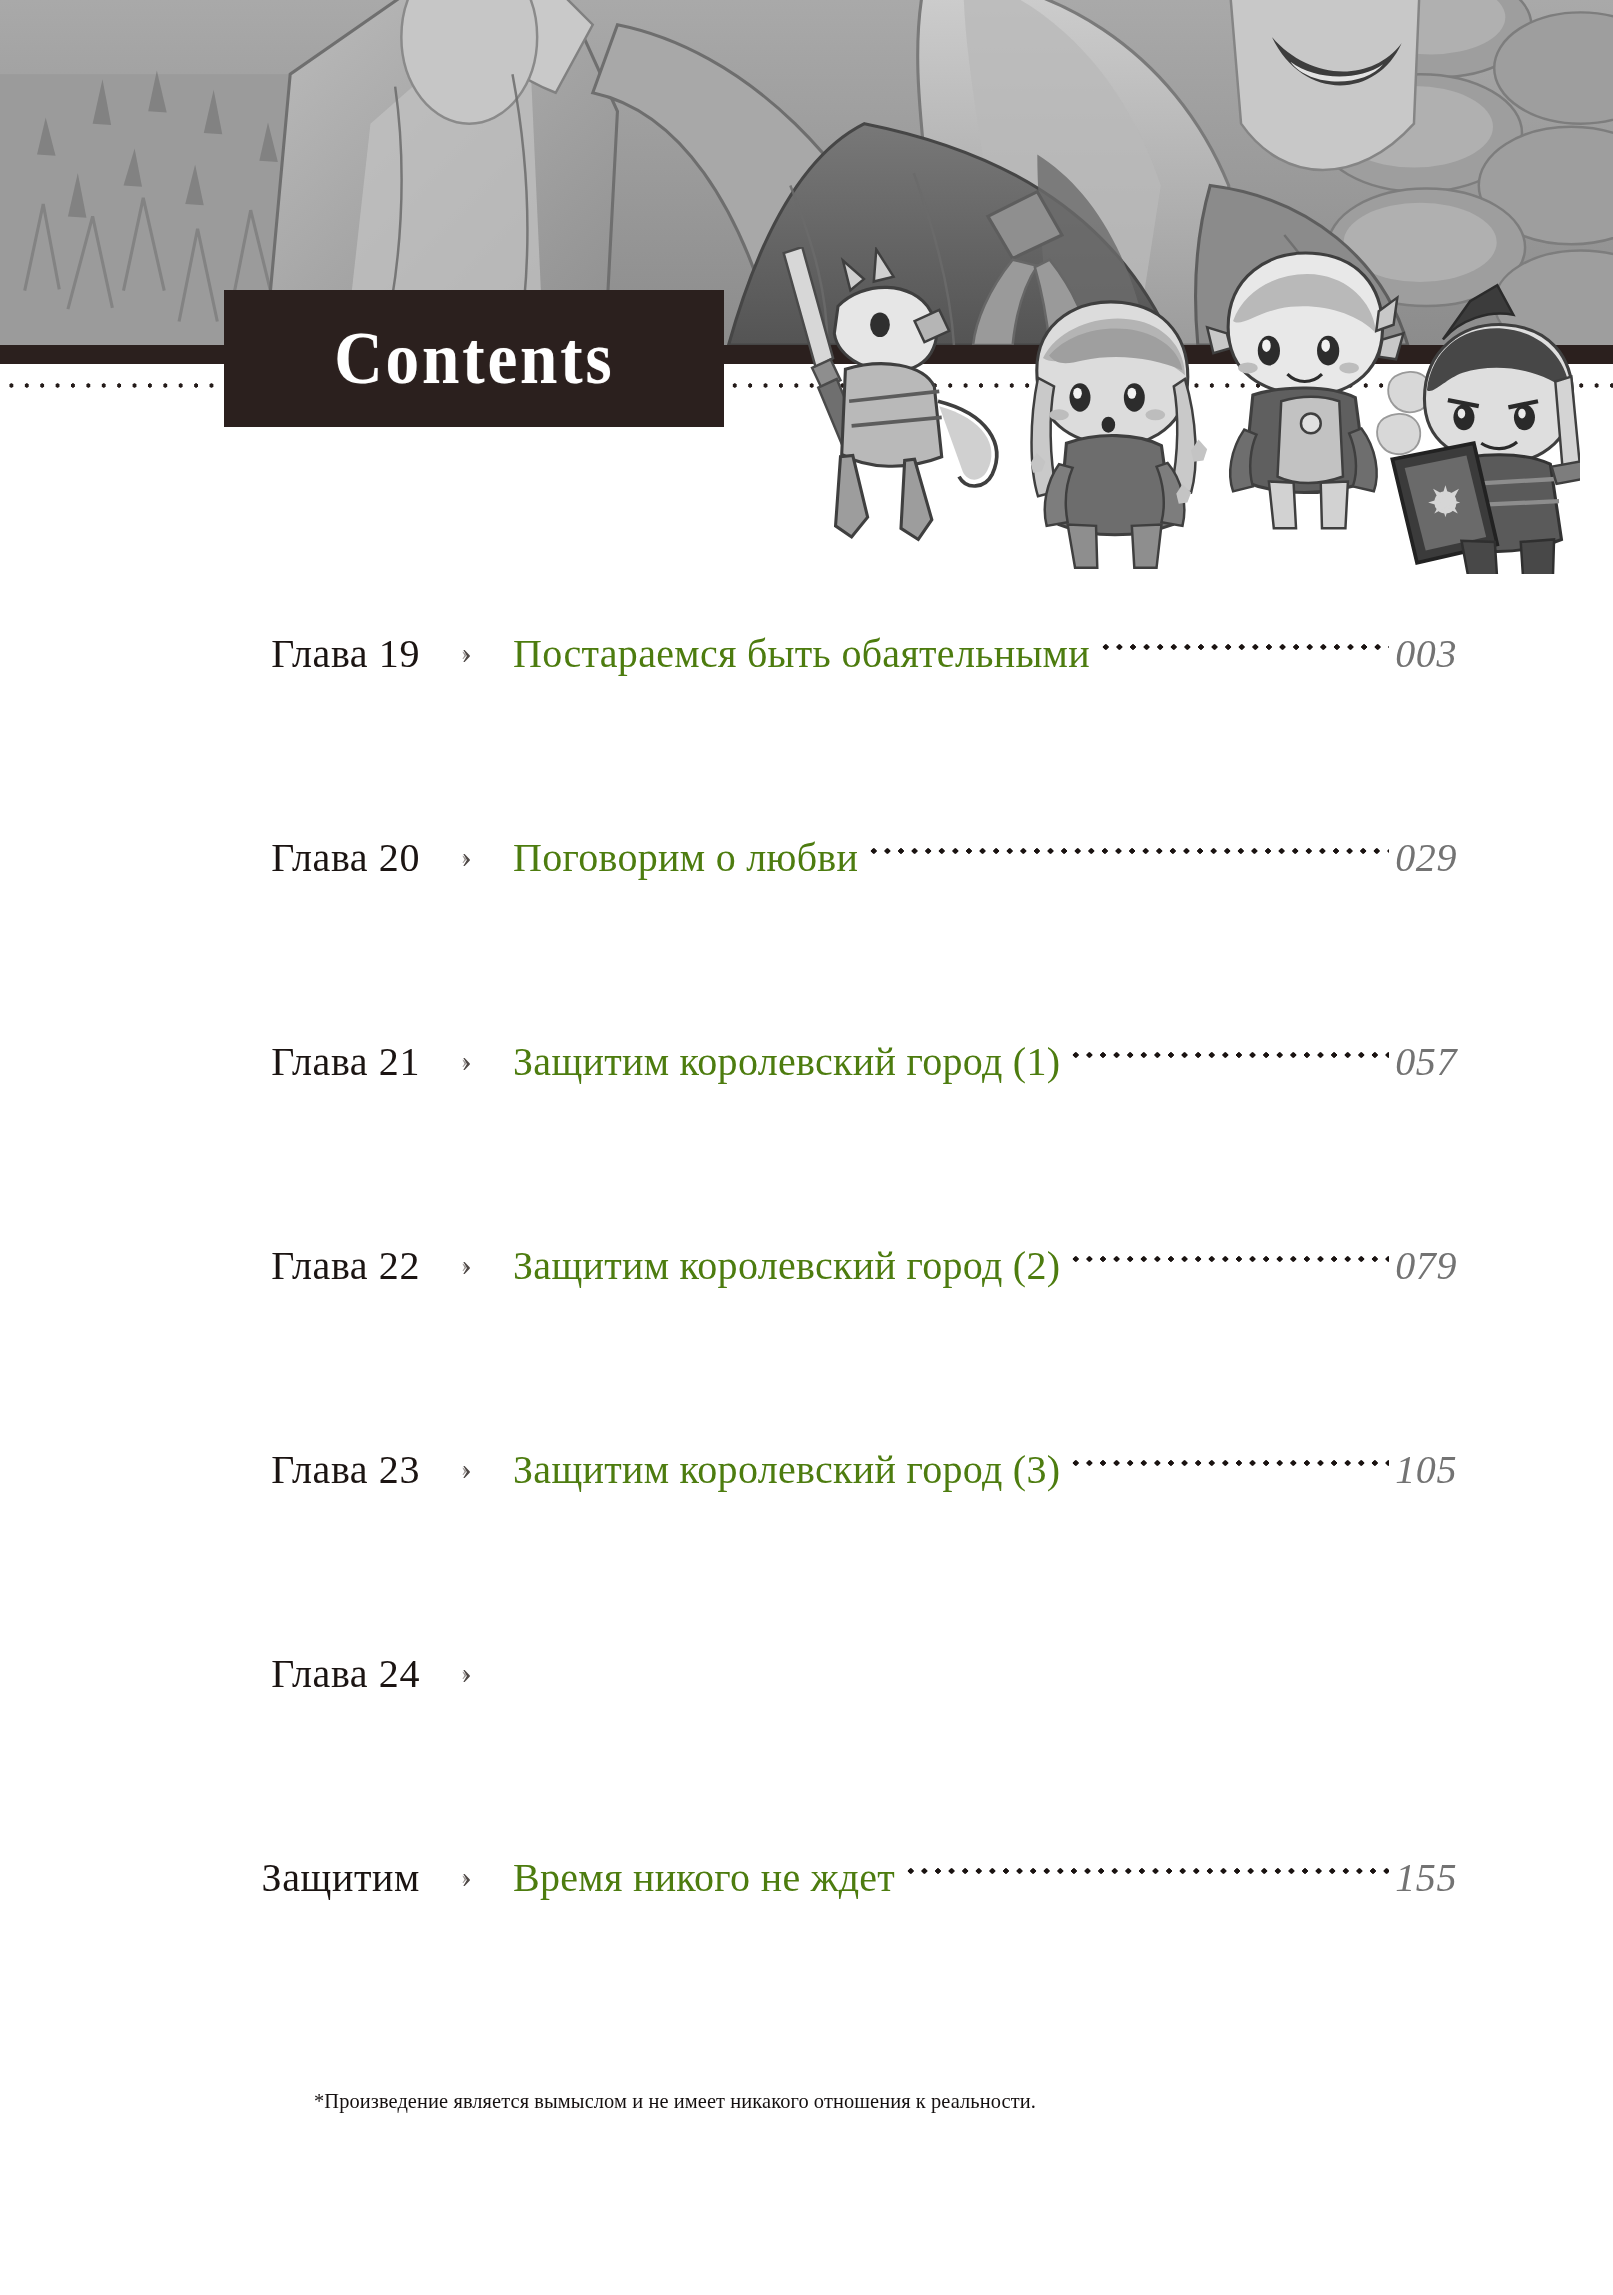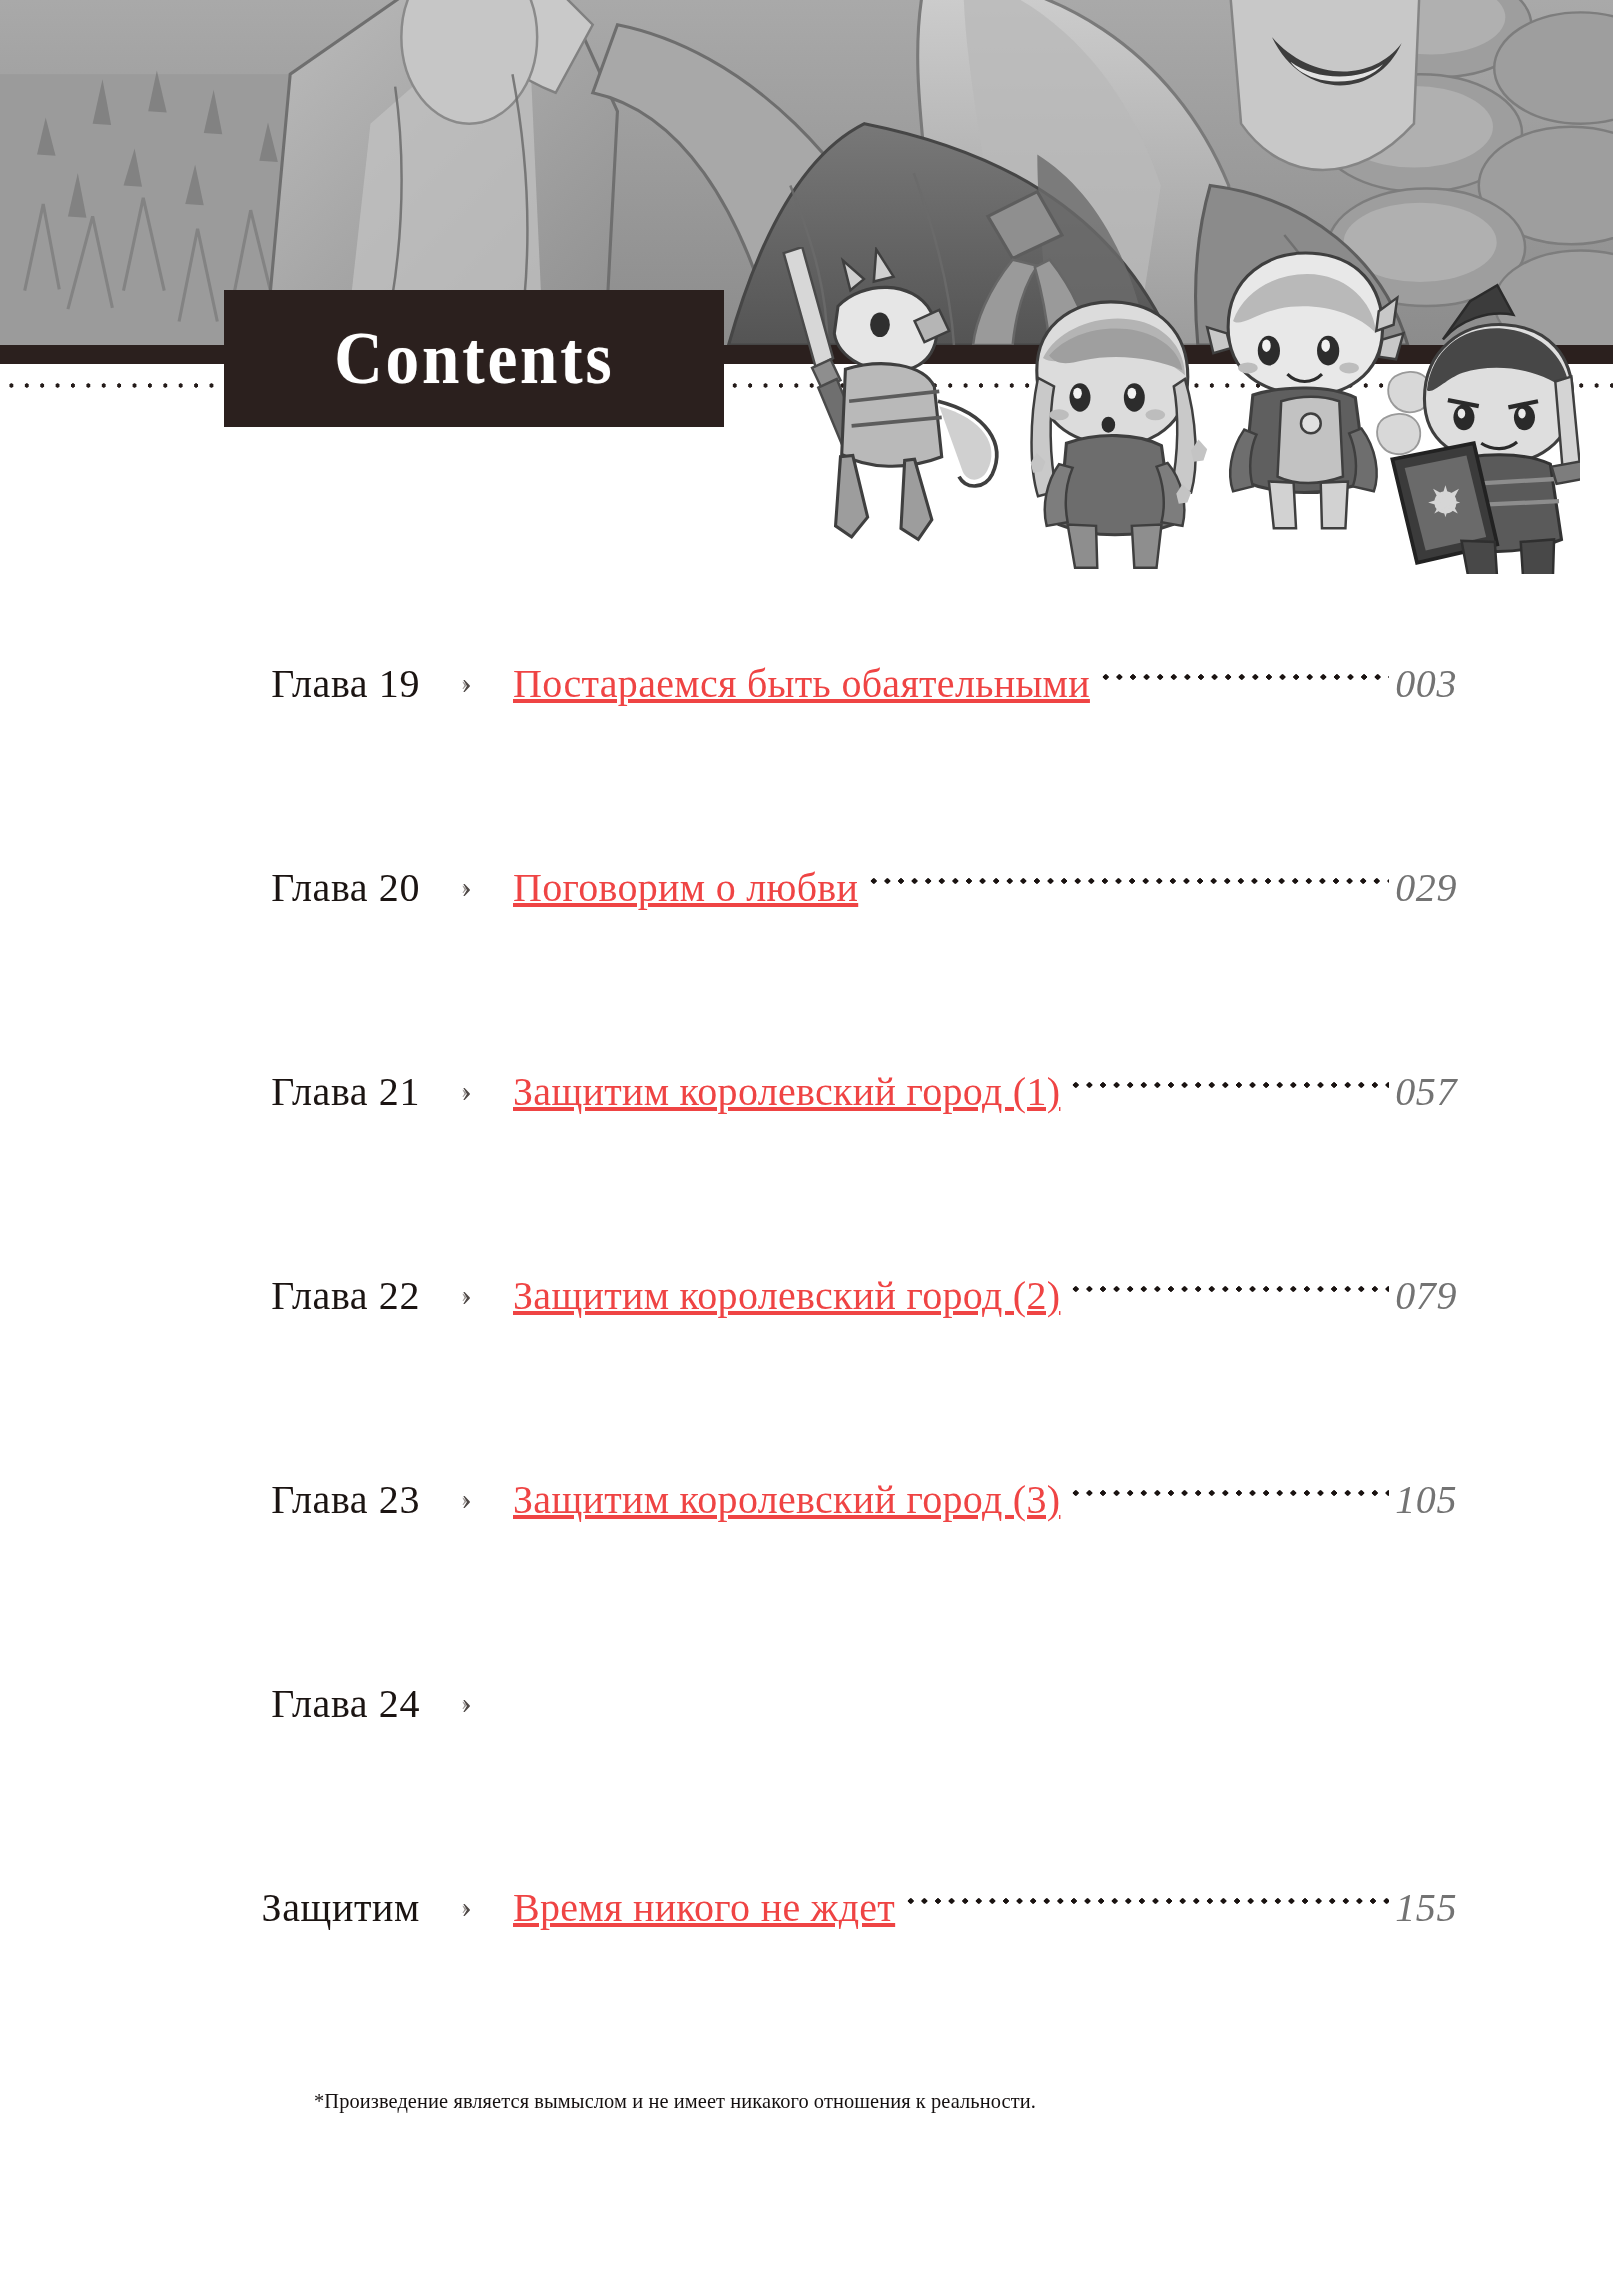--- a/index.html
+++ b/index.html
@@ -89,21 +89,21 @@
     height: 327px;
     z-index: 6;
     pointer-events: none;
   }
   .chibi-layer svg { display: block; width: 100%; height: 100%; }
 
   
   .toc {
     position: absolute;
     left: 0;
-    top: 660px;
+    top: 630px;
     width: 1614px;
   }
   .toc-row {
     display: flex;
     align-items: baseline;
     height: 204px;
     padding-left: 198px;
     padding-right: 157px;
     box-sizing: border-box;
   }
@@ -138,24 +138,23 @@
   }
   .entry {
     flex: 1 1 auto;
     display: flex;
     align-items: baseline;
     min-width: 0;
   }
   .entry-title {
     flex: 0 0 auto;
     font-size: 40px;
-    color: #ef4444;
+    color: #4d7c0f;
     white-space: nowrap;
     letter-spacing: 0.3px;
-    text-decoration: underline;
   }
   .leader {
     flex: 1 1 auto;
     height: 26px;
     margin: 0 6.2px 0 8.6px;
     position: relative;
     top: -7.4px;
     background-image: radial-gradient(circle, #1a1311 0 2.5px, rgba(0,0,0,0) 2.8px);
     background-size: 13.6px 26px;
     background-position: left center;

